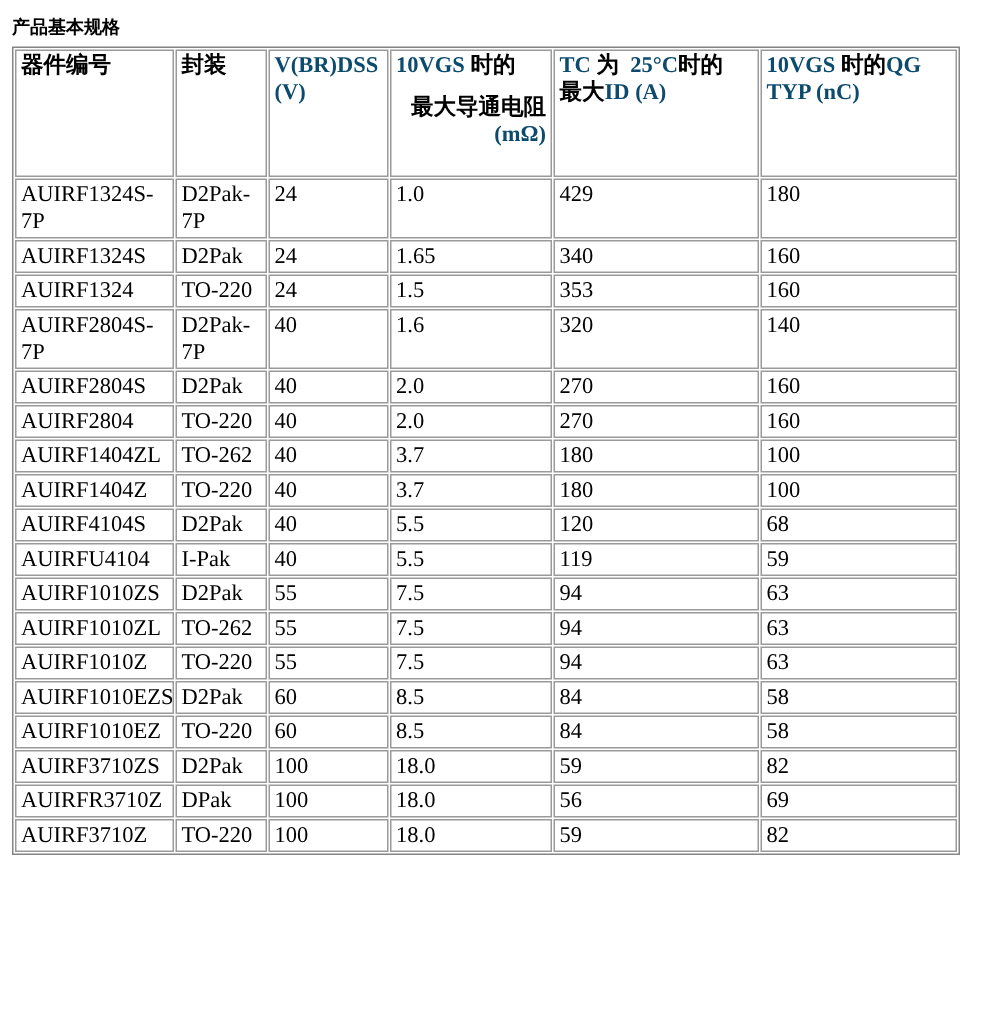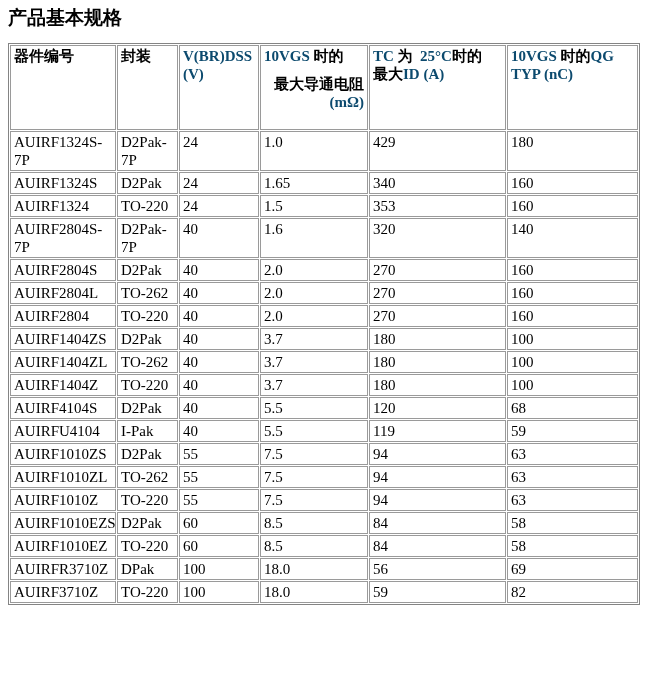--- a/index.html
+++ b/index.html
@@ -11,24 +11,24 @@
     width: 667px;
     height: 681px;
     overflow: hidden;
     font-family: "Liberation Serif", "DejaVu Serif", serif;
     color: #000000;
   }
   .page {
     padding: 8px;
   }
   .doc-title {
-    font-size: 19px;
+    font-size: 12px;
     font-weight: bold;
     line-height: 20px;
-    margin: 0 0 15px 0;
+    margin: 0 0 3px 0;
     color: #000000;
   }
   table.spec-table {
     table-layout: fixed;
     width: 532px;
     border-collapse: separate;
     border-spacing: 1px;
     border: 1px solid #848484;
     background: #ffffff;
   }
@@ -137,42 +137,26 @@
         </tr>
         <tr>
           <td>AUIRF2804S</td>
           <td>D2Pak</td>
           <td>40</td>
           <td>2.0</td>
           <td>270</td>
           <td>160</td>
         </tr>
         <tr>
-          <td>AUIRF2804L</td>
-          <td>TO-262</td>
+          <td>AUIRF2804</td>
+          <td>TO-220</td>
           <td>40</td>
           <td>2.0</td>
           <td>270</td>
           <td>160</td>
-        </tr>
-        <tr>
-          <td>AUIRF2804</td>
-          <td>TO-220</td>
-          <td>40</td>
-          <td>2.0</td>
-          <td>270</td>
-          <td>160</td>
-        </tr>
-        <tr>
-          <td>AUIRF1404ZS</td>
-          <td>D2Pak</td>
-          <td>40</td>
-          <td>3.7</td>
-          <td>180</td>
-          <td>100</td>
         </tr>
         <tr>
           <td>AUIRF1404ZL</td>
           <td>TO-262</td>
           <td>40</td>
           <td>3.7</td>
           <td>180</td>
           <td>100</td>
         </tr>
         <tr>
@@ -233,20 +217,28 @@
         </tr>
         <tr>
           <td>AUIRF1010EZ</td>
           <td>TO-220</td>
           <td>60</td>
           <td>8.5</td>
           <td>84</td>
           <td>58</td>
         </tr>
         <tr>
+          <td>AUIRF3710ZS</td>
+          <td>D2Pak</td>
+          <td>100</td>
+          <td>18.0</td>
+          <td>59</td>
+          <td>82</td>
+        </tr>
+        <tr>
           <td>AUIRFR3710Z</td>
           <td>DPak</td>
           <td>100</td>
           <td>18.0</td>
           <td>56</td>
           <td>69</td>
         </tr>
         <tr>
           <td>AUIRF3710Z</td>
           <td>TO-220</td>

